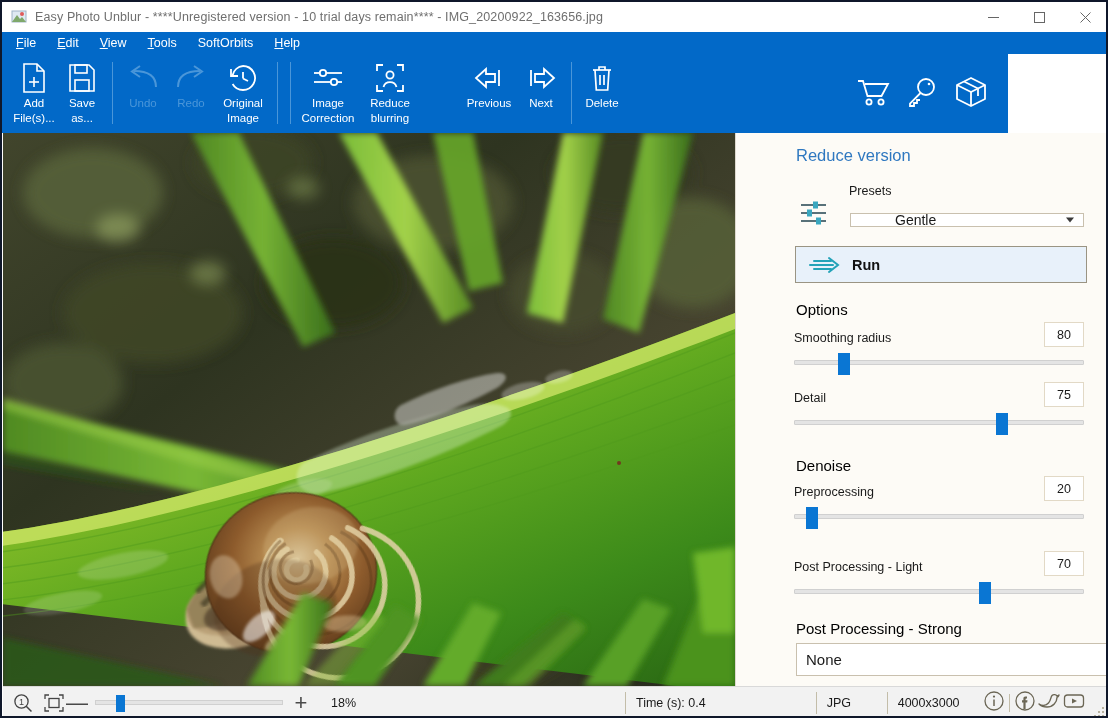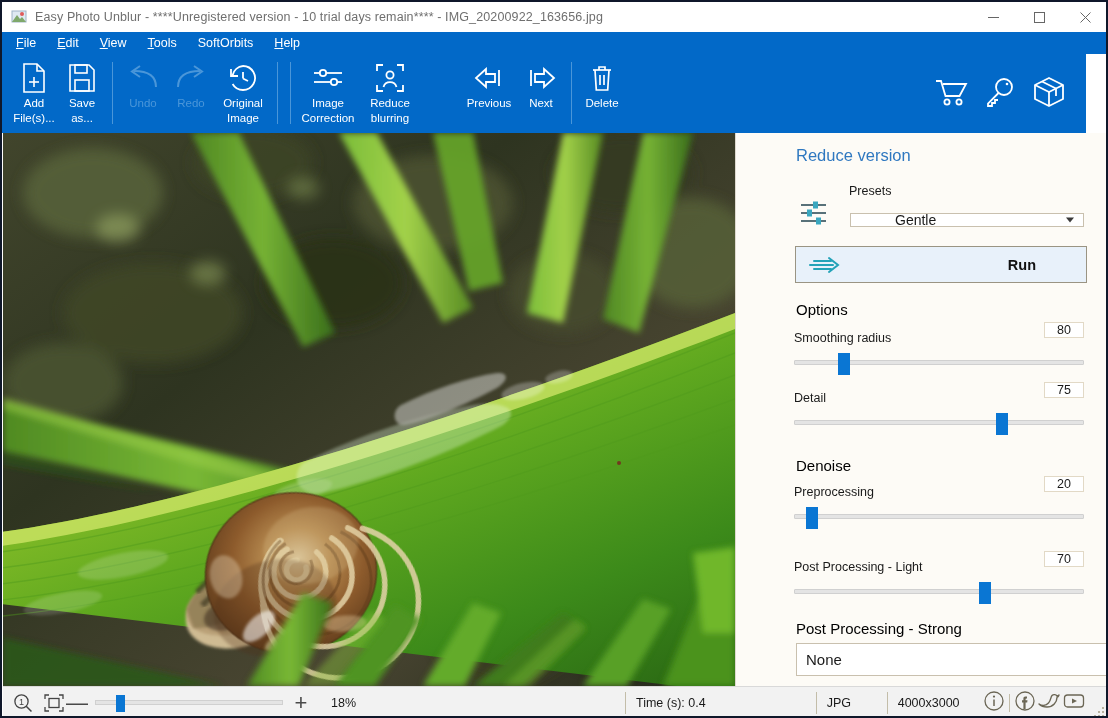--- a/index.html
+++ b/index.html
@@ -46,21 +46,21 @@
     display: flex; align-items: center; padding-left: 14px;
   }
   .menu-item {
     font-size: 12.5px; color: #ffffff; margin-right: 21px;
     cursor: default; white-space: nowrap;
   }
   .menu-item .mn { text-decoration: underline; }
 
   
   .toolbar {
-    position: absolute; left: 0; top: 52px; width: 1084px; height: 79px;
+    position: absolute; left: 0; top: 52px; width: 1006px; height: 79px;
     background: #0269c8;
     display: flex; align-items: flex-start;
   }
   .tb-btn {
     width: 48px; min-width: 48px; height: 76px;
     display: flex; flex-direction: column; align-items: center;
     padding-top: 7px; color: #ffffff; cursor: default;
   }
   .tb-btn.wide { width: 56px; min-width: 56px; }
   .tb-btn.disabled { color: #4a96d9; }
@@ -118,31 +118,31 @@
   #presets-combo { left: 114px; top: 80px; width: 234px; height: 14px; padding-left: 44px; }
   #strong-combo  { left: 60px;  top: 510px; width: 336px; height: 33px; font-size: 15px; }
 
   .run-btn {
     position: absolute; left: 59px; top: 113px; width: 292px; height: 37px;
     background: #e8f1fa; border: 1px solid #9a9483;
     display: flex; align-items: center; cursor: default;
   }
   .run-ico { width: 56px; display: flex; align-items: center; justify-content: center; }
   .run-lab {
-    flex: 1; text-align: right; font-size: 14.5px; font-weight: bold;
+    flex: 1; text-align: left; font-size: 14.5px; font-weight: bold;
     color: #111; padding-right: 50px;
   }
 
   .sec-label {
     position: absolute; font-size: 15px; color: #000000; text-align: right;
   }
   .opt-row { position: absolute; left: 58px; width: 290px; }
   .opt-name { font-size: 12.5px; color: #1a1a1a; position: absolute; left: 0; top: 0; }
   .opt-box {
-    position: absolute; right: 0; top: -9px; width: 40px; height: 16px;
+    position: absolute; right: 0; top: -9px; width: 40px; height: 25px;
     border: 1px solid #e2d9c6; background: #ffffff;
     display: flex; align-items: center; justify-content: center;
     font-size: 12.5px; color: #1a1a1a;
   }
   .track {
     position: absolute; left: 0; top: 29px; width: 290px; height: 5px;
     background: #e4e4e4; border: 1px solid #d0d0d0; border-radius: 1px;
   }
   .thumb {
     position: absolute; top: -8px; width: 12px; height: 22px;

